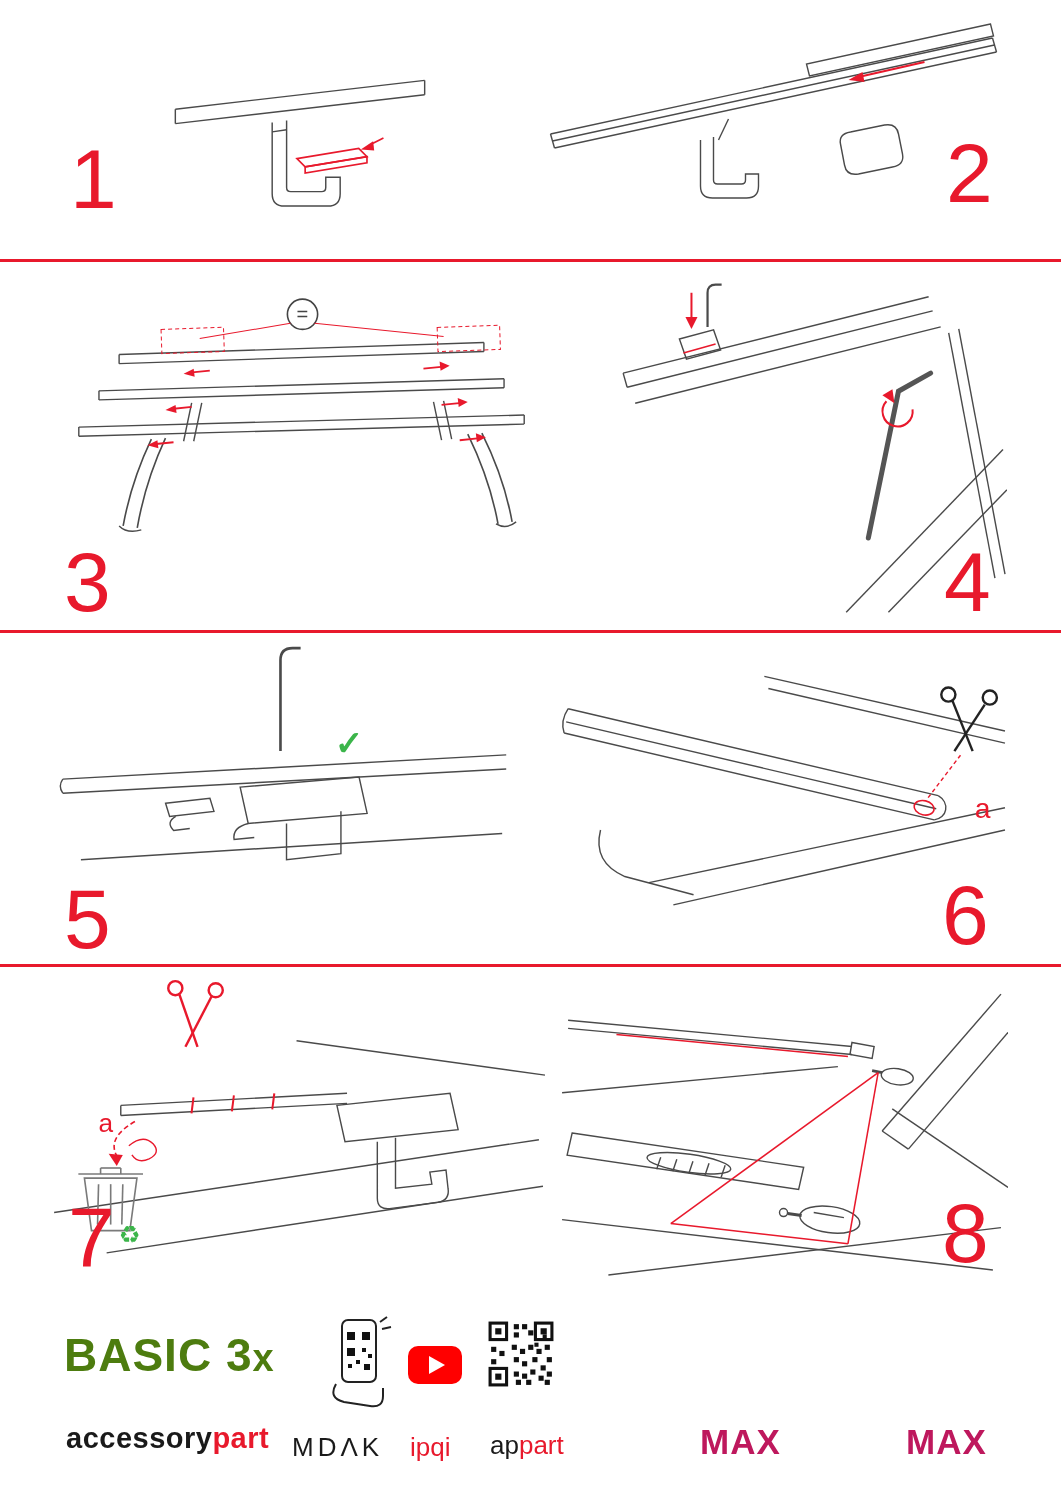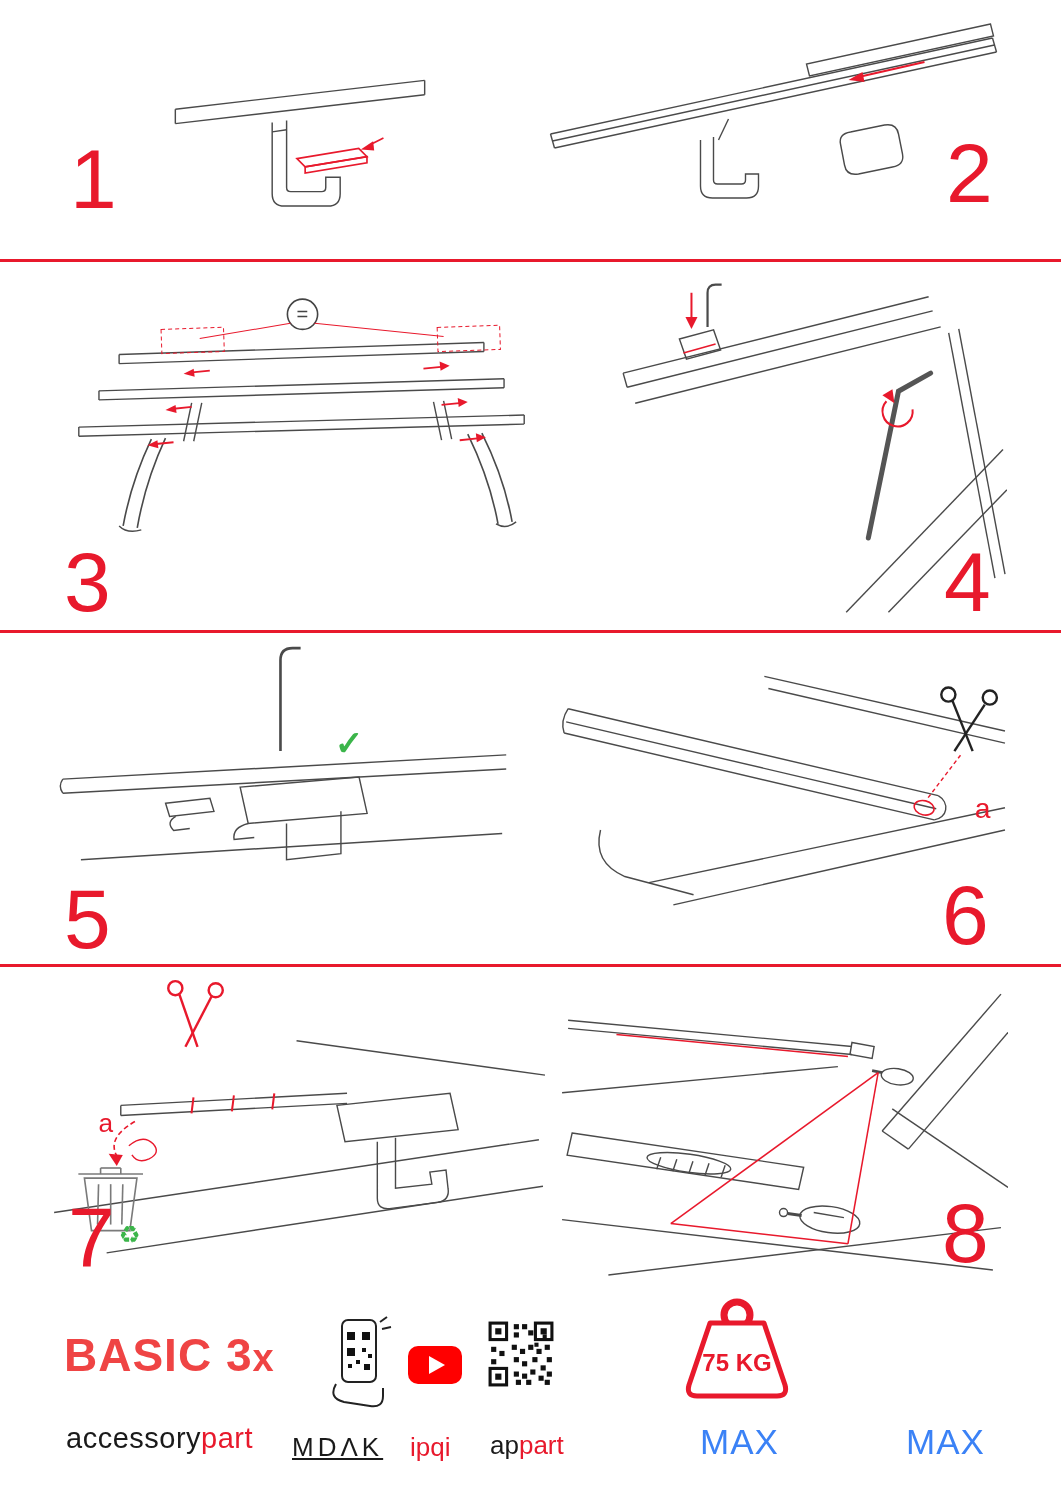--- a/index.html
+++ b/index.html
@@ -6,30 +6,30 @@
   html,body { background:#ffffff; }
   body { font-family:"Liberation Sans", sans-serif; }
   .page { position:relative; width:1061px; height:1500px; background:#fff; overflow:hidden; margin:0 auto; }
   .divider { position:absolute; left:0; width:1061px; height:3px; background:#e8192c; }
   .num { position:absolute; color:#e8192c; font-size:84px; line-height:0.9; font-weight:400; }
   .illo { position:absolute; }
   .illo svg { display:block; }
   svg text { font-family:"Liberation Sans", sans-serif; }
 
   
-  .brand { position:absolute; left:64px; top:1328px; color:#ef4444; font-weight:bold; font-size:46px; letter-spacing:1px; white-space:nowrap; }
+  .brand { position:absolute; left:64px; top:1328px; color:#4d7c0f; font-weight:bold; font-size:46px; letter-spacing:1px; white-space:nowrap; }
   .brand .suffix { font-size:38px; }
-  .tagline { position:absolute; left:66px; top:1422px; font-size:29px; font-weight:normal; letter-spacing:0.5px; color:#1a1a1a; white-space:nowrap; }
+  .tagline { position:absolute; left:66px; top:1422px; font-size:29px; font-weight:bold; letter-spacing:0.5px; color:#1a1a1a; white-space:nowrap; }
   .tagline .red { color:#e8192c; }
   .partner-label { position:absolute; font-size:26px; color:#1a1a1a; white-space:nowrap; }
-  .mdak { left:292px; top:1432px; letter-spacing:4px; font-weight:500;text-decoration:underline; }
+  .mdak { left:292px; top:1432px; letter-spacing:4px; font-weight:500; }
   .ipqi { left:410px; top:1432px; color:#e8192c; font-weight:500; }
   .apline { left:490px; top:1430px; font-weight:500; }
   .apline .red { color:#e8192c; }
-  .max-label { position:absolute; font-size:35px; font-weight:normal; color:#3b82f6; letter-spacing:1px; }
+  .max-label { position:absolute; font-size:35px; font-weight:bold; color:#be185d; letter-spacing:1px; }
   .max-weight { left:700px; top:1422px; }
   .max-speed  { left:906px; top:1422px; }
 </style>
 </head>
 <body>
 
 <div class="page">
 
   <div class="illo" style="left:160px;top:68px;width:280px;height:170px">
     <svg viewBox="0 0 270 165" width="280" height="170">
@@ -366,24 +366,17 @@
         <rect x="28" y="58" width="5" height="5"></rect>
           <rect x="38" y="58" width="5" height="5"></rect>
           <rect x="56" y="58" width="5" height="5"></rect>
       </g>
     </svg>
   </div>
   <div class="partner-label apline">
     <span>ap</span><span class="red">part</span>
   </div>
 
-  <div class="illo" style="left:672px;top:1293px;width:130px;height:115px">
-    <svg viewBox="0 0 130 115" width="130" height="115">
-      <circle cx="65" cy="22" r="13" stroke="#e8192c" stroke-width="7" fill="none"></circle>
-      <path d="M38,30 L92,30 L113,92 Q116,103 105,103 L25,103 Q14,103 17,92 Z" stroke="#e8192c" stroke-width="5" fill="#ffffff" stroke-linejoin="round"></path>
-      <text x="65" y="78" text-anchor="middle" font-size="24" font-weight="bold" fill="#e8192c">75 KG</text>
-    </svg>
-  </div>
   <div class="max-label max-weight">MAX</div>
 
   <div class="max-label max-speed">MAX</div>
 
 </div>
 
 </body></html>

